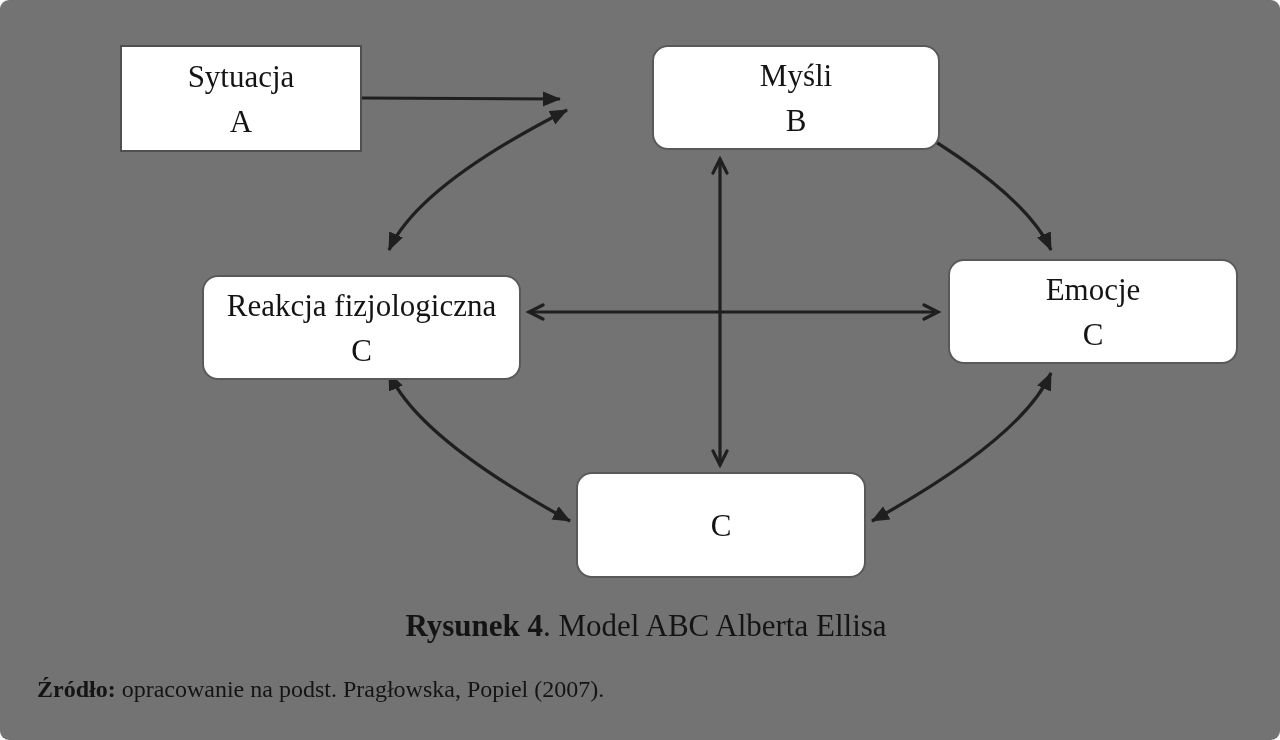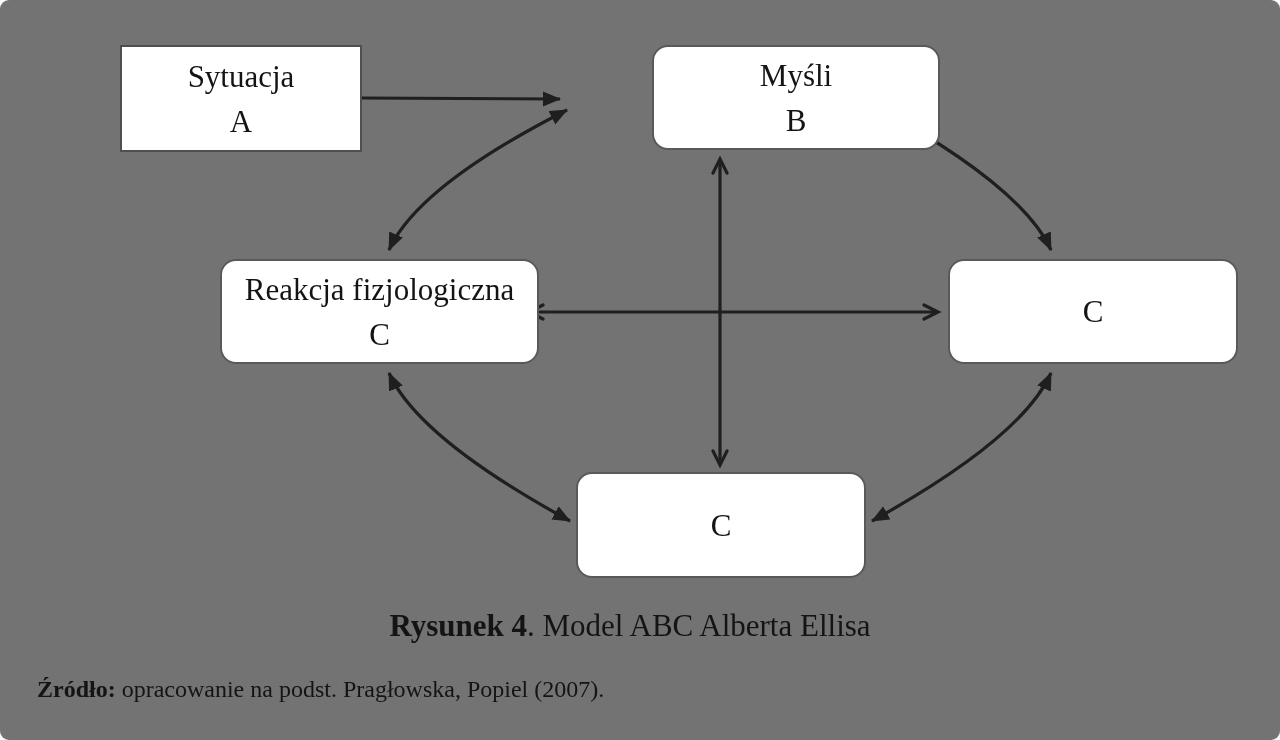--- a/index.html
+++ b/index.html
@@ -40,20 +40,21 @@
   .node.rect    { border-radius: 0; border-color: #4f4f4f; }
   .caption {
     position: absolute;
     left: 0;
     top: 606px;
     width: 1260px;
     text-align: center;
     font-size: 31px;
     line-height: 40px;
     color: #141414;
+    padding-left: 16px;
   }
   .caption .b { font-weight: 700; }
   .source-line {
     position: absolute;
     left: 37px;
     top: 668px;
     font-size: 24px;
     line-height: 42px;
     color: #141414;
     white-space: nowrap;
@@ -99,26 +100,27 @@
   <div class="node rect" style="left:120px; top:45px; width:242px; height:107px;">
     <span>Sytuacja</span>
     <span>A</span>
   </div>
 
   <div class="node rounded" style="left:606px; top:45px; width:288px; height:105px;margin-left:46px;">
     <span>Myśli</span>
     <span>B</span>
   </div>
 
-  <div class="node rounded" style="left:202px; top:259px; width:319px; height:105px;margin-left:18px;">
+  <div class="node rounded" style="left:202px; top:275px; width:319px; height:105px;">
     <span>Reakcja fizjologiczna</span>
     <span>C</span>
   </div>
 
   <div class="node rounded" style="left:948px; top:259px; width:290px; height:105px;">
+    <span>Emocje</span>
     <span>C</span>
   </div>
 
   <div class="node rounded" style="left:576px; top:472px; width:290px; height:106px;">
     <span>C</span>
   </div>
 
   <div class="caption">
     <span class="b">Rysunek 4</span><span>. Model ABC Alberta Ellisa</span>
   </div>

